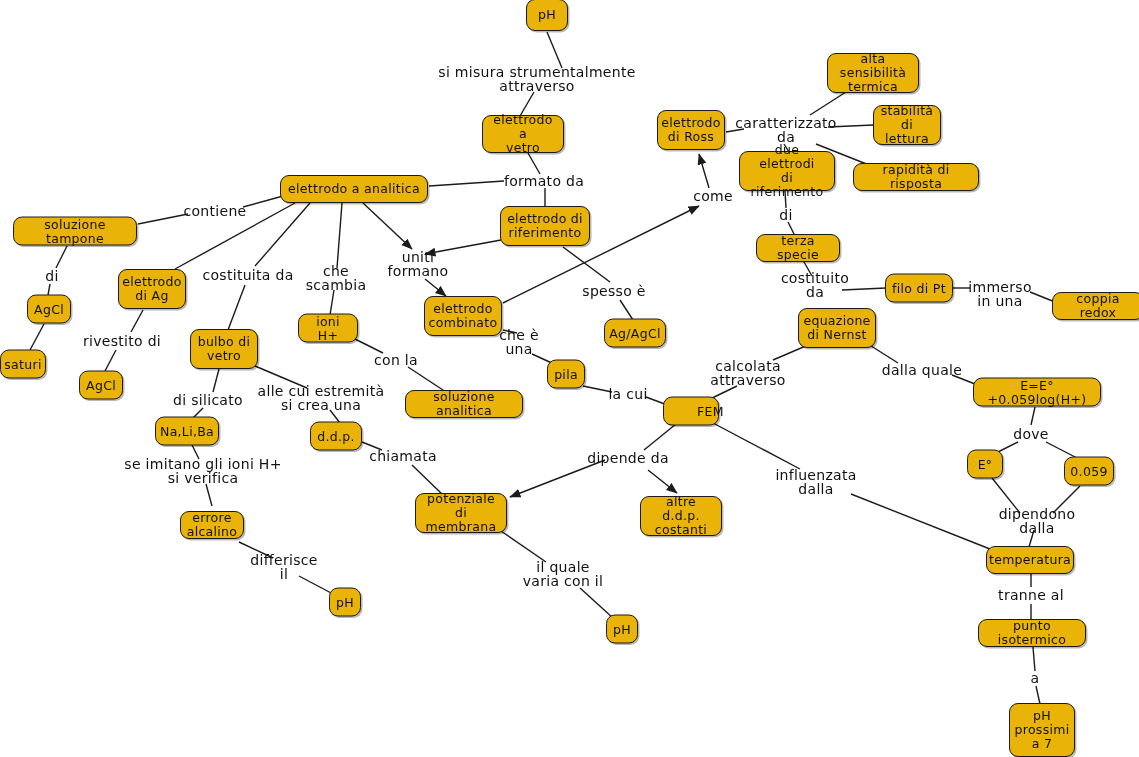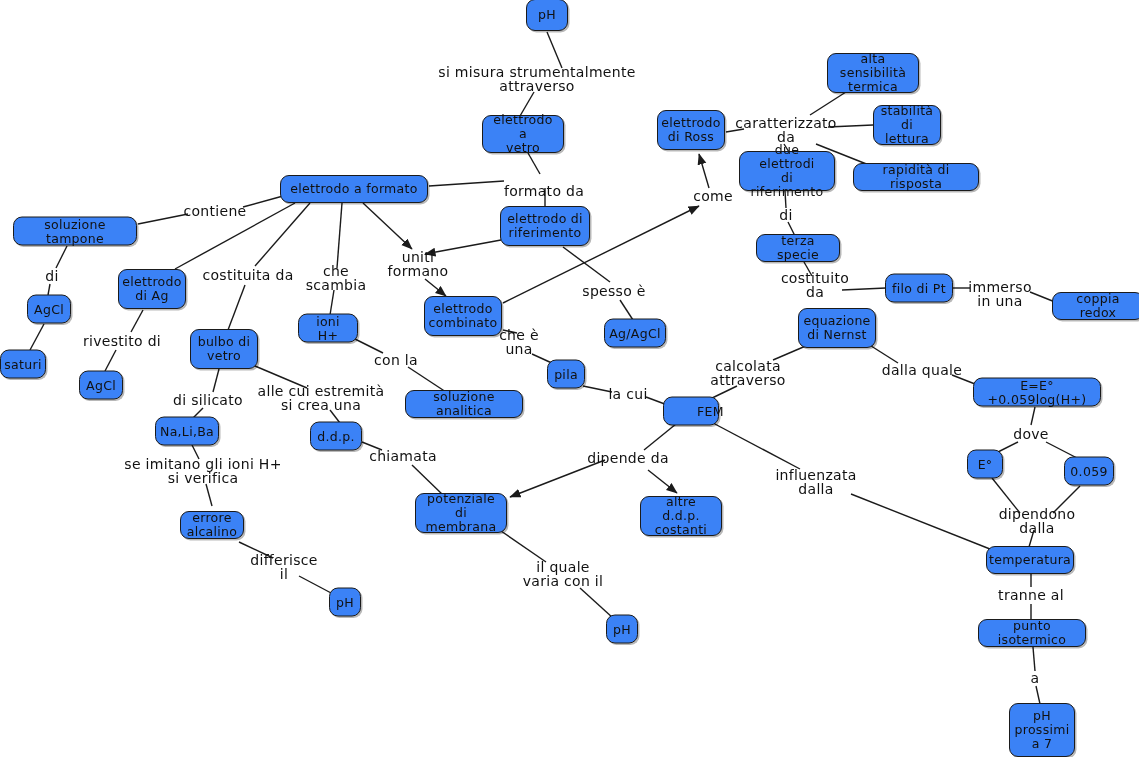--- a/index.html
+++ b/index.html
@@ -18,21 +18,21 @@
   svg#edges {
     position: absolute;
     left: 0; top: 0;
     width: 1139px;
     height: 757px;
     pointer-events: none;
   }
   .node {
     position: absolute;
     box-sizing: border-box;
-    background: #3b82f6;
+    background: #eab308;
     border: 1.4px solid #1b1b1b;
     border-radius: 9px;
     color: #111111;
     font-size: 12.5px;
     line-height: 14px;
     text-align: center;
     display: flex;
     align-items: center;
     justify-content: center;
     padding: 2px 6px;
@@ -135,21 +135,21 @@
         <line x1="1031" y1="574" x2="1031" y2="587" stroke="#1b1b1b" stroke-width="1.4"></line>
         <line x1="1031" y1="604" x2="1031" y2="620" stroke="#1b1b1b" stroke-width="1.4"></line>
         <line x1="1033" y1="647" x2="1035" y2="671" stroke="#1b1b1b" stroke-width="1.4"></line>
         <line x1="1036" y1="686" x2="1040" y2="704" stroke="#1b1b1b" stroke-width="1.4"></line>
       </g>
   </svg>
   <div id="node-layer">
       <div class="node" style="left: 547px; top: 15px; width: 42px; height: 32px;">pH</div>
       <div class="node" style="left: 523px; top: 134px; width: 82px; height: 38px;">elettrodo a
 vetro</div>
-      <div class="node" style="left: 354px; top: 189px; width: 148px; height: 28px;">elettrodo a formato</div>
+      <div class="node" style="left: 354px; top: 189px; width: 148px; height: 28px;">elettrodo a analitica</div>
       <div class="node" style="left: 75px; top: 231px; width: 124px; height: 29px;">soluzione tampone</div>
       <div class="node" style="left: 49px; top: 309px; width: 44px; height: 29px;">AgCl</div>
       <div class="node" style="left: 23px; top: 364px; width: 46px; height: 29px;">saturi</div>
       <div class="node" style="left: 152px; top: 289px; width: 68px; height: 40px;">elettrodo
 di Ag</div>
       <div class="node" style="left: 101px; top: 385px; width: 44px; height: 29px;">AgCl</div>
       <div class="node" style="left: 224px; top: 349px; width: 68px; height: 40px;">bulbo di
 vetro</div>
       <div class="node" style="left: 187px; top: 431px; width: 64px; height: 29px;">Na,Li,Ba</div>
       <div class="node" style="left: 212px; top: 525px; width: 64px; height: 28px;">errore
@@ -189,21 +189,21 @@
       <div class="node" style="left: 1089px; top: 471px; width: 50px; height: 29px;">0.059</div>
       <div class="node" style="left: 1030px; top: 560px; width: 88px; height: 28px;">temperatura</div>
       <div class="node" style="left: 1032px; top: 633px; width: 108px; height: 28px;">punto isotermico</div>
       <div class="node" style="left: 1042px; top: 730px; width: 66px; height: 54px;">pH
 prossimi
 a 7</div>
     </div>
   <div id="label-layer">
       <div class="linklabel" style="left: 537px; top: 79px;">si misura strumentalmente
 attraverso</div>
-      <div class="linklabel" style="left: 544px; top: 191px; text-align: center;">formato da</div>
+      <div class="linklabel" style="left: 544px; top: 181px; text-align: center;">formato da</div>
       <div class="linklabel" style="left: 215px; top: 211px;">contiene</div>
       <div class="linklabel" style="left: 52px; top: 276px;">di</div>
       <div class="linklabel" style="left: 122px; top: 341px;">rivestito di</div>
       <div class="linklabel" style="left: 248px; top: 275px;">costituita da</div>
       <div class="linklabel" style="left: 208px; top: 400px;">di silicato</div>
       <div class="linklabel" style="left: 203px; top: 471px;">se imitano gli ioni H+
 si verifica</div>
       <div class="linklabel" style="left: 284px; top: 567px;">differisce
 il</div>
       <div class="linklabel" style="left: 336px; top: 278px;">che

